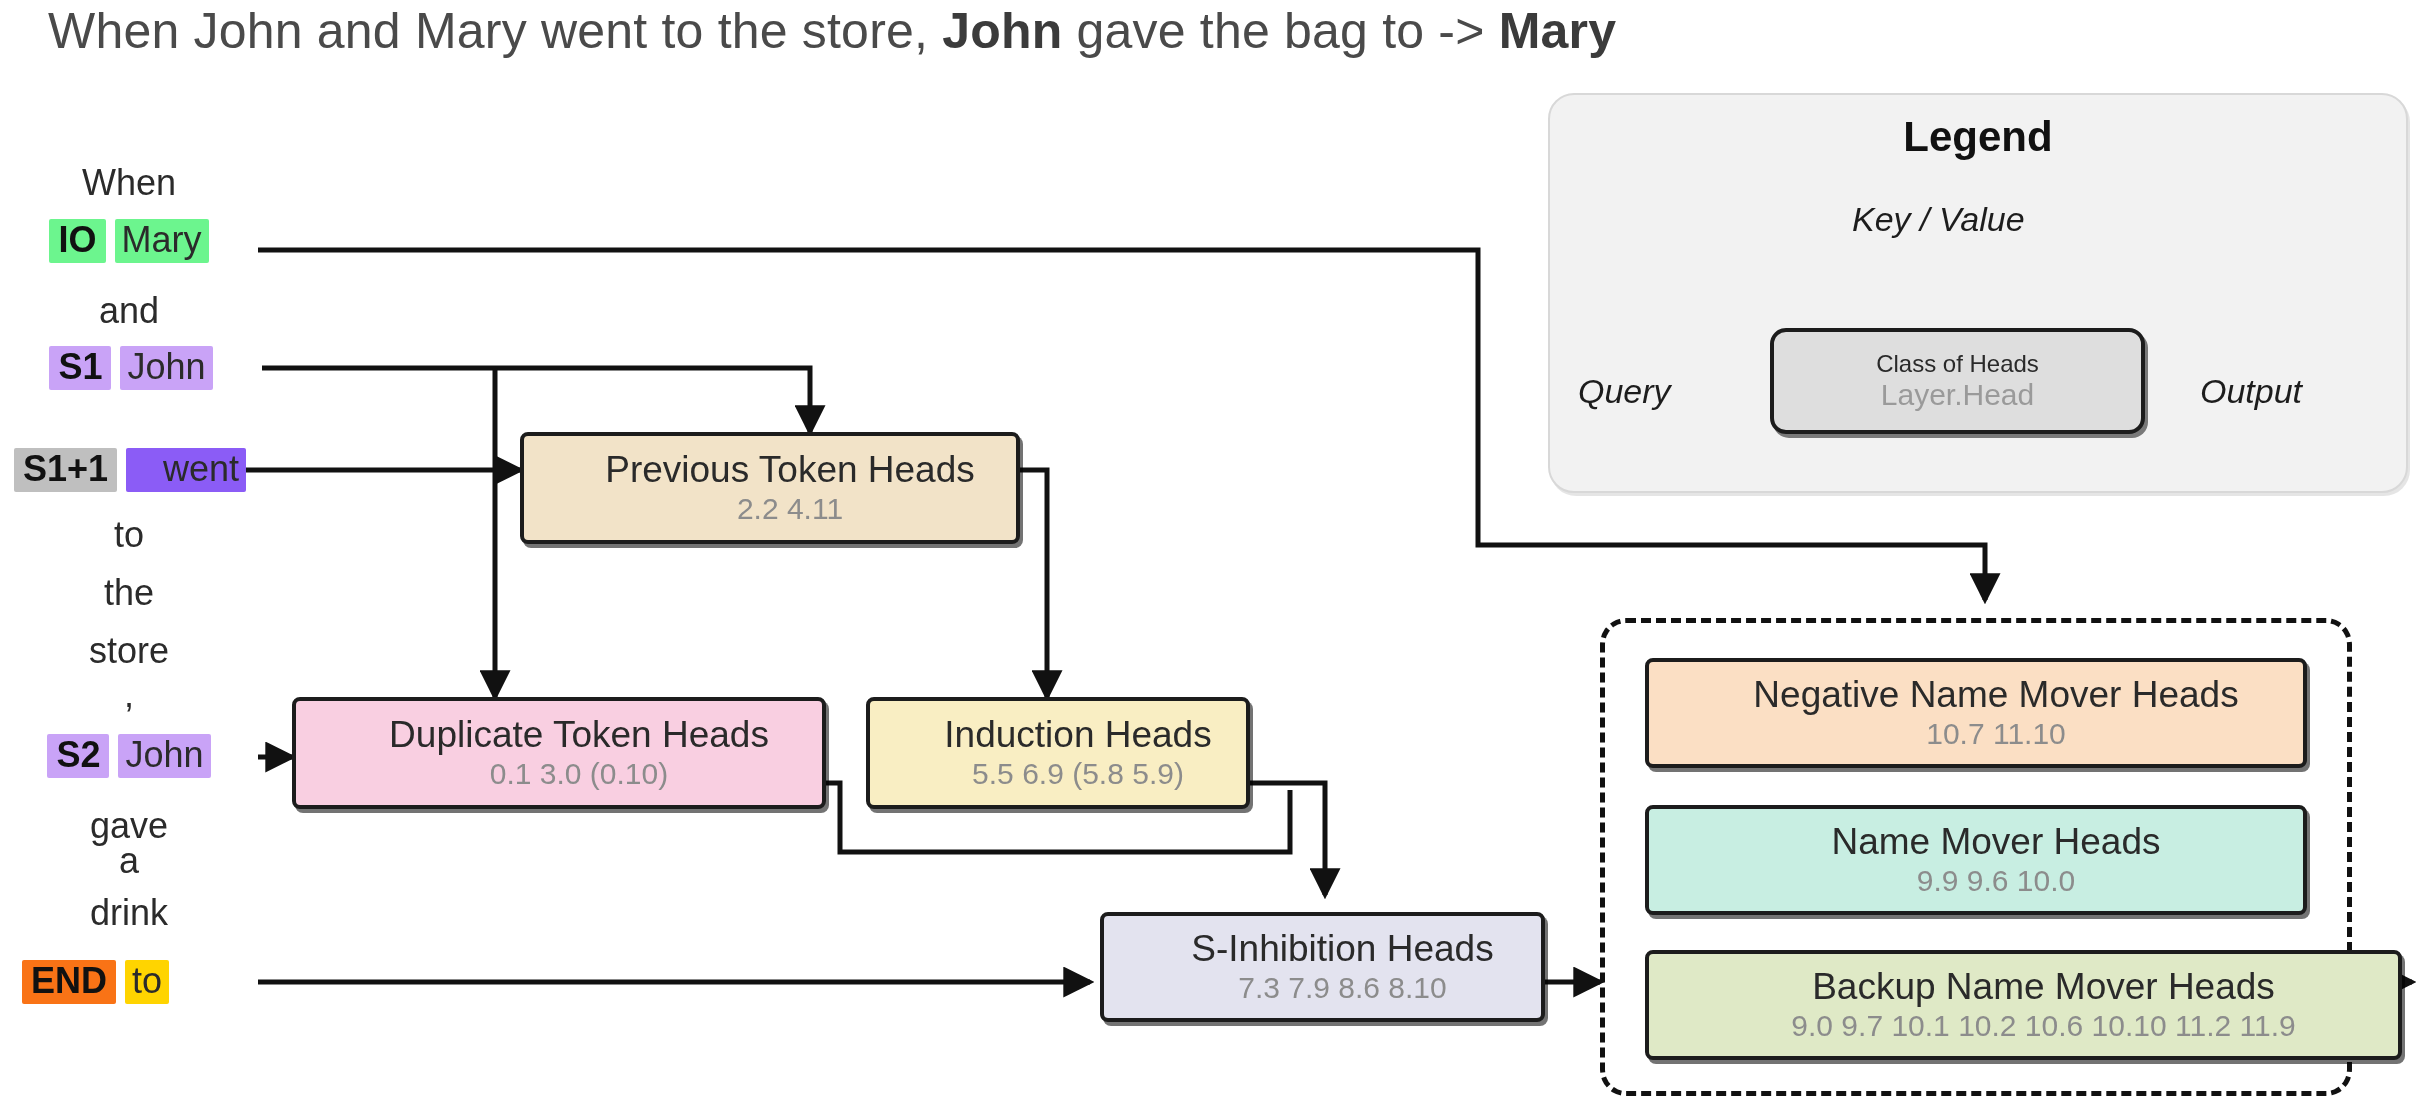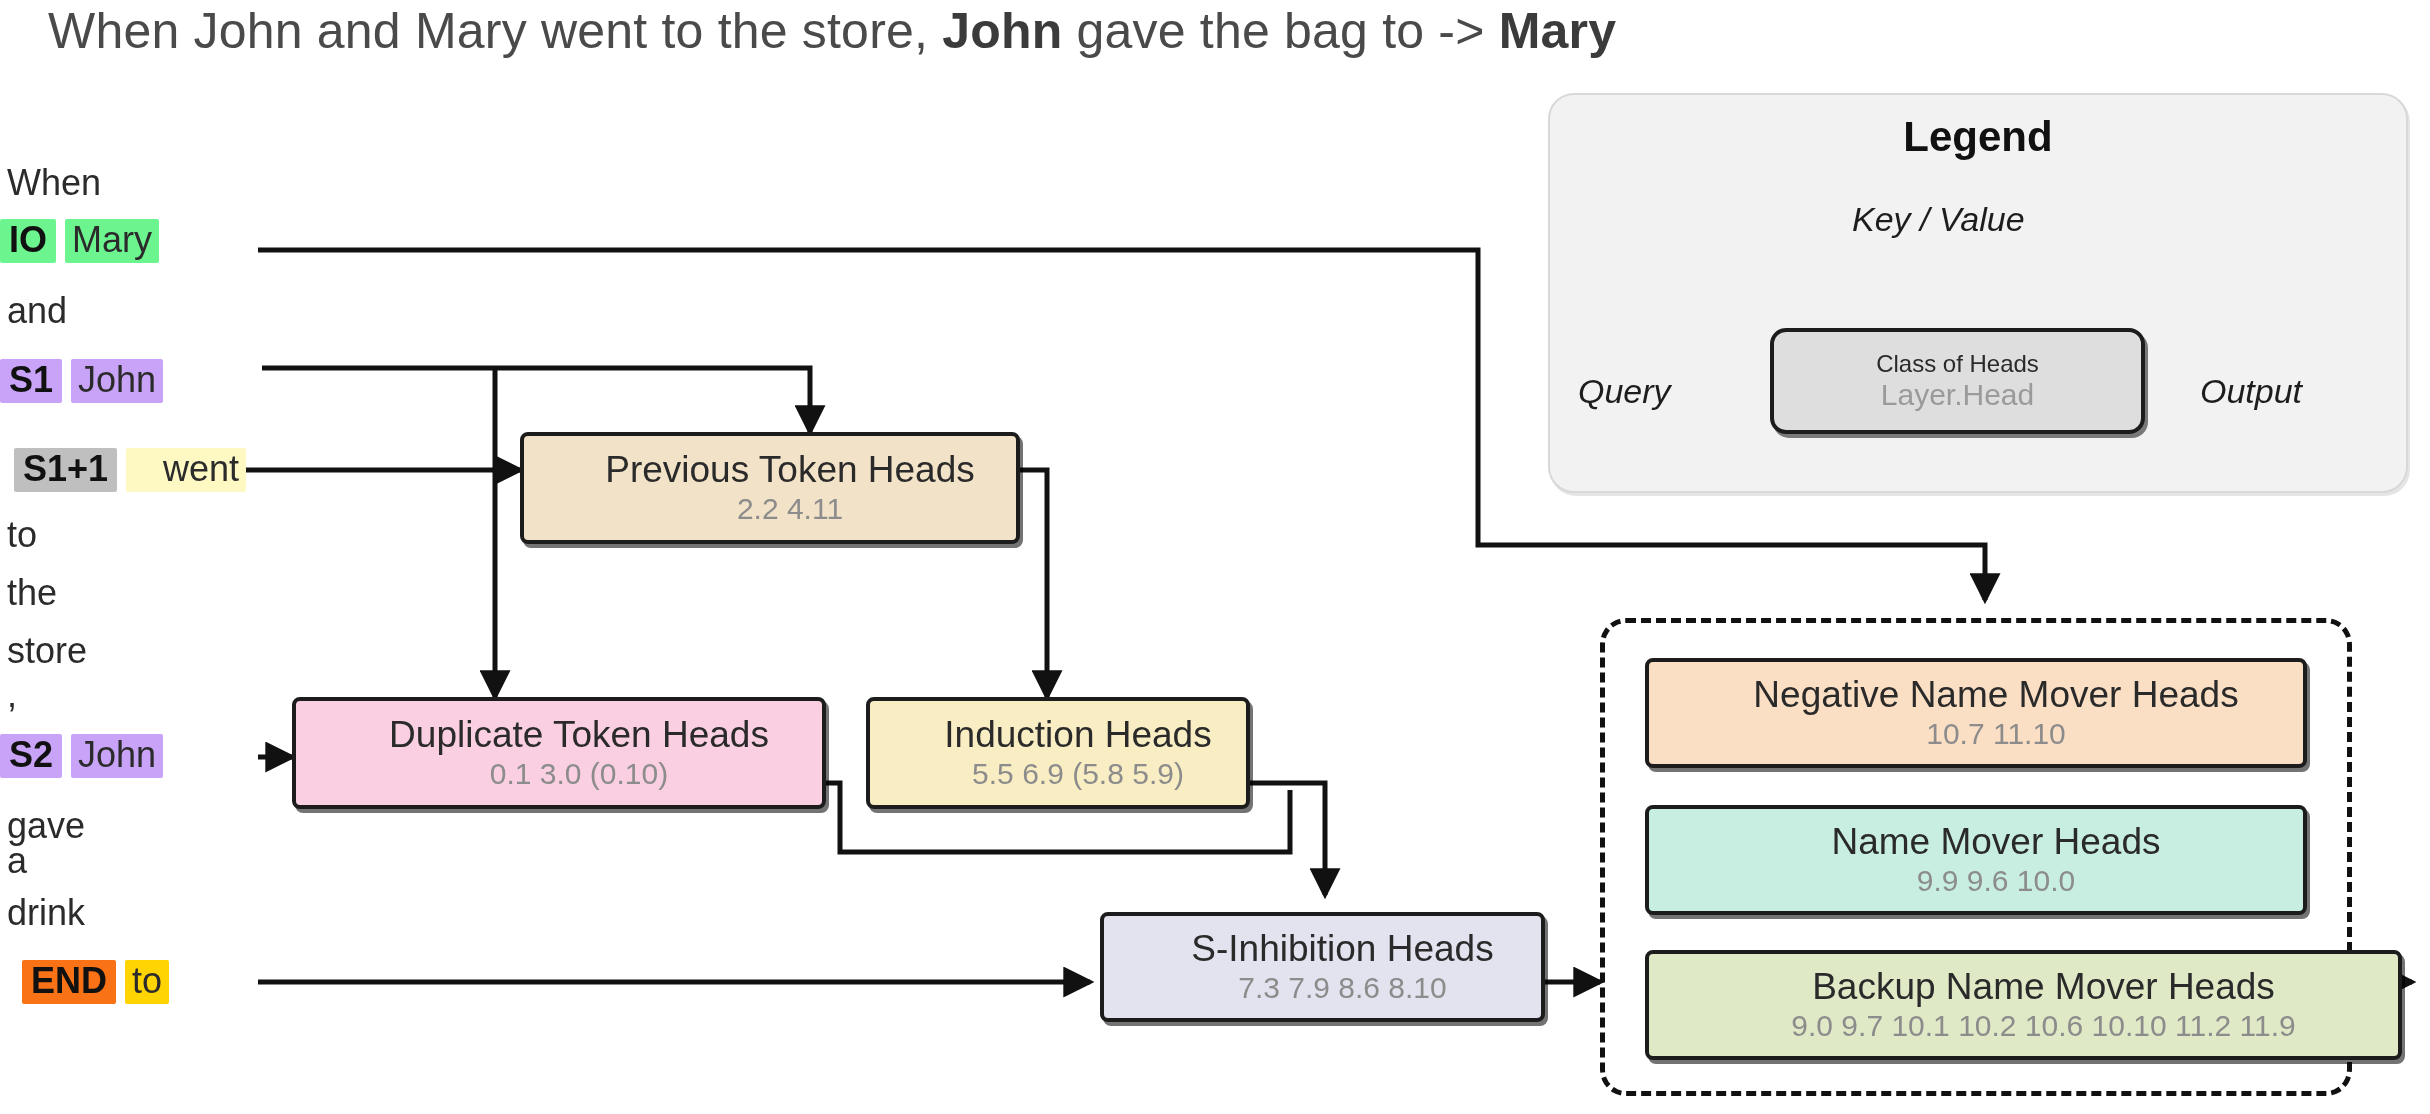--- a/index.html
+++ b/index.html
@@ -35,21 +35,21 @@
     width: 2430px;
     height: 1114px;
   }
 
   
   .token-row {
     position: absolute;
     height: 48px;
     display: flex;
     align-items: center;
-    justify-content: flex-start;
+    justify-content: center;
     white-space: nowrap;
   }
   .tok-tag {
     font-size: 36px;
     font-weight: bold;
     color: #111;
     padding: 2px 9px 4px 9px;
     border-radius: 2px;
     line-height: 1.05;
   }
@@ -194,28 +194,28 @@
 
   <div class="token-row" style="left:0;top:217px;width:258px;">
     <span class="tok-tag" style="background:#6cf58e;">IO</span>
     <span class="tok-word" style="background:#6cf58e;">Mary</span>
   </div>
 
   <div class="token-row" style="left:0;top:288px;width:258px;">
     <span class="tok-word plain">and</span>
   </div>
 
-  <div class="token-row" style="left:0;top:357px;width:262px;">
+  <div class="token-row" style="left:0;top:344px;width:262px;">
     <span class="tok-tag" style="background:#c9a3f7;">S1</span>
     <span class="tok-word" style="background:#c9a3f7;">John</span>
   </div>
 
   <div class="token-row" style="left:0;top:446px;width:250px;justify-content:flex-start;padding-left:14px;">
     <span class="tok-tag" style="background:#bfbfbf;">S1+1</span>
-    <span class="tok-word" style="background:#fef9c3;padding-left:37px;">went</span>
+    <span class="tok-word" style="background:#8b5cf6;padding-left:37px;">went</span>
   </div>
 
   <div class="token-row" style="left:0;top:512px;width:258px;">
     <span class="tok-word plain">to</span>
   </div>
   <div class="token-row" style="left:0;top:570px;width:258px;">
     <span class="tok-word plain">the</span>
   </div>
   <div class="token-row" style="left:0;top:628px;width:258px;">
     <span class="tok-word plain">store</span>

